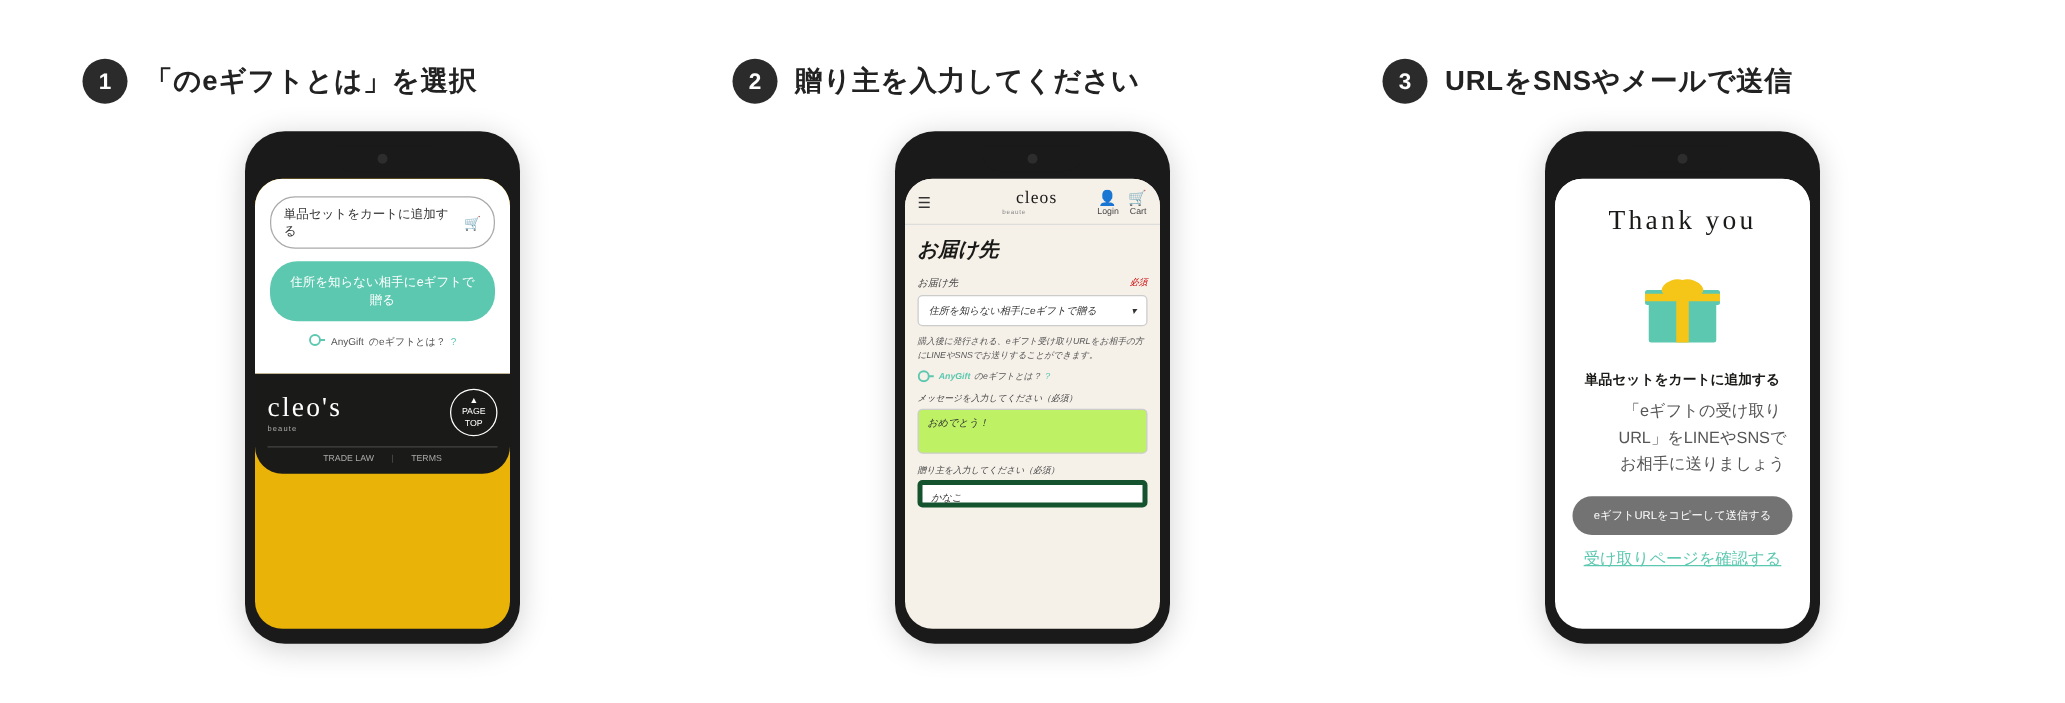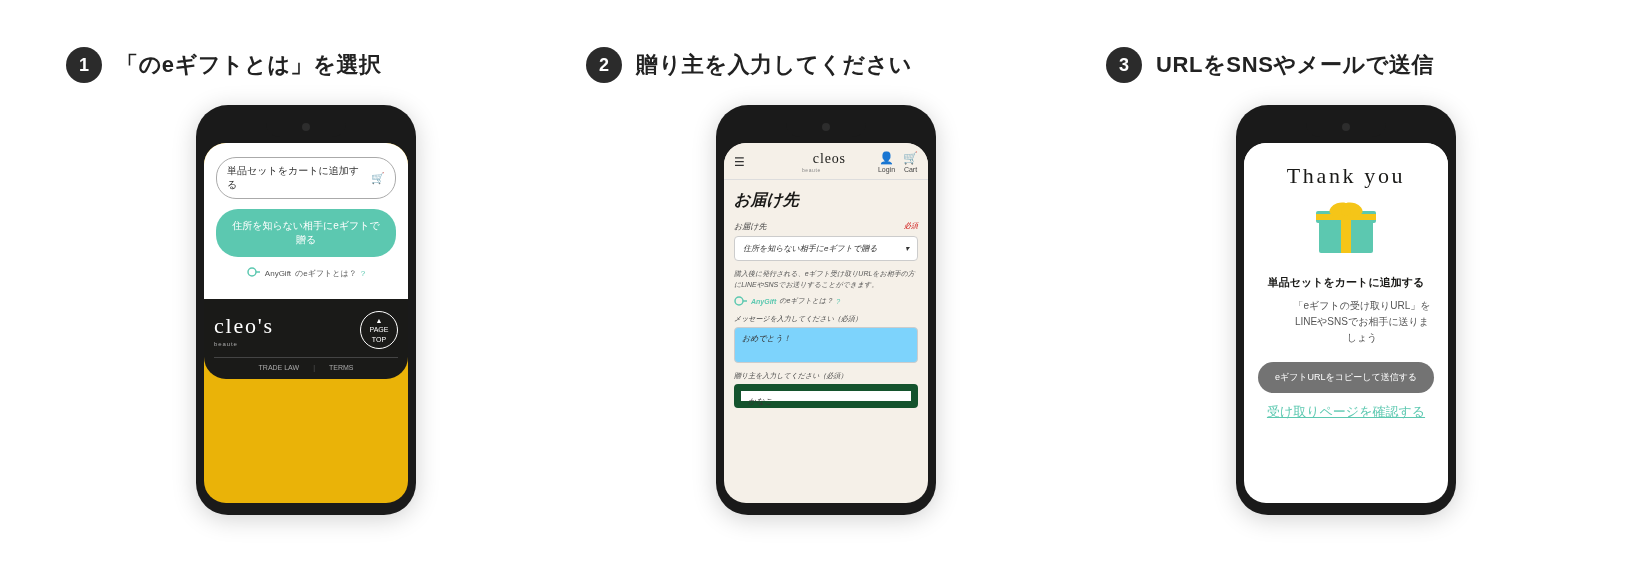--- a/index.html
+++ b/index.html
@@ -288,31 +288,31 @@
       font-weight: 700;
     }
     .s2-input-label {
       font-size: 7px;
       color: #444;
       margin-bottom: 3px;
     }
     .s2-textarea {
       width: 100%;
       border: 1px solid #ccc;
-      background: #7dd3fc;
+      background: #bef264;
       border-radius: 4px;
       padding: 5px 7px;
       font-size: 8px;
       color: #333;
       height: 36px;
       margin-bottom: 8px;
     }
     .s2-input {
       width: 100%;
-      border: 7px solid #14532d;
+      border: 4px solid #14532d;
       background: #fff;
       border-radius: 4px;
       padding: 5px 7px;
       font-size: 8px;
       color: #333;
       height: 22px;
     }
 
     
     .screen3 {
@@ -323,36 +323,36 @@
       padding: 20px 14px 14px 14px;
       text-align: center;
       background: #fff;
       border-radius: 0 0 22px 22px;
     }
     .s3-thank-you {
       font-size: 22px;
       font-weight: 300;
       color: #1a1a18;
       letter-spacing: 0.12em;
-      margin-bottom: 0;
+      margin-bottom: 21px;
       font-family: Georgia, serif;
     }
     .s3-gift-icon {
       width: 70px;
       height: 70px;
       margin: 0 auto 16px auto;
     }
     .s3-ready-text {
       font-size: 11px;
       font-weight: 700;
       color: #1a1a18;
       margin-bottom: 8px;
     }
     .s3-desc {
-      font-size: 10px;
+      font-size: 13px;
       color: #555;
       line-height: 1.6;
       margin-bottom: 16px;
       margin-left: 32px;
     }
     .s3-copy-btn {
       background: #737373;
       border-radius: 22px;
       color: #fff;
       font-size: 9px;

